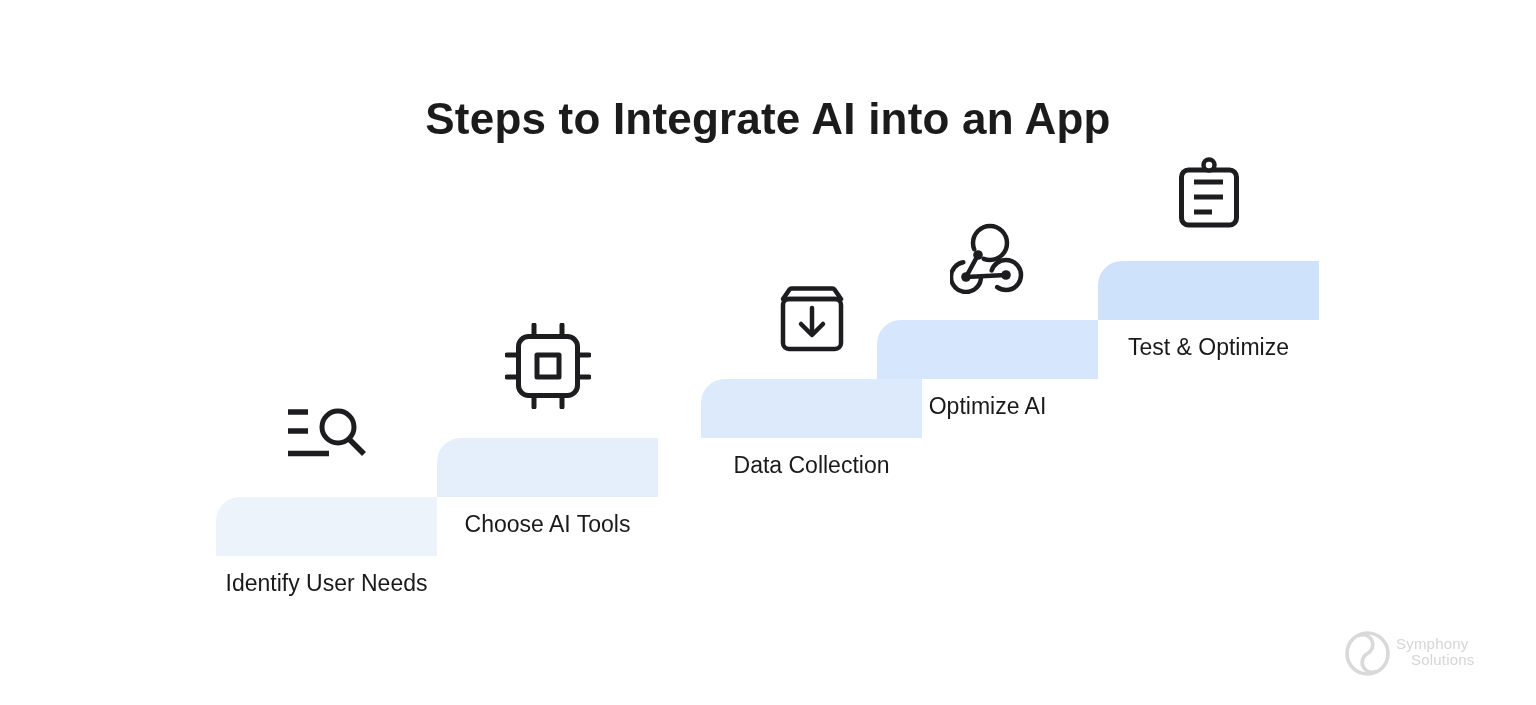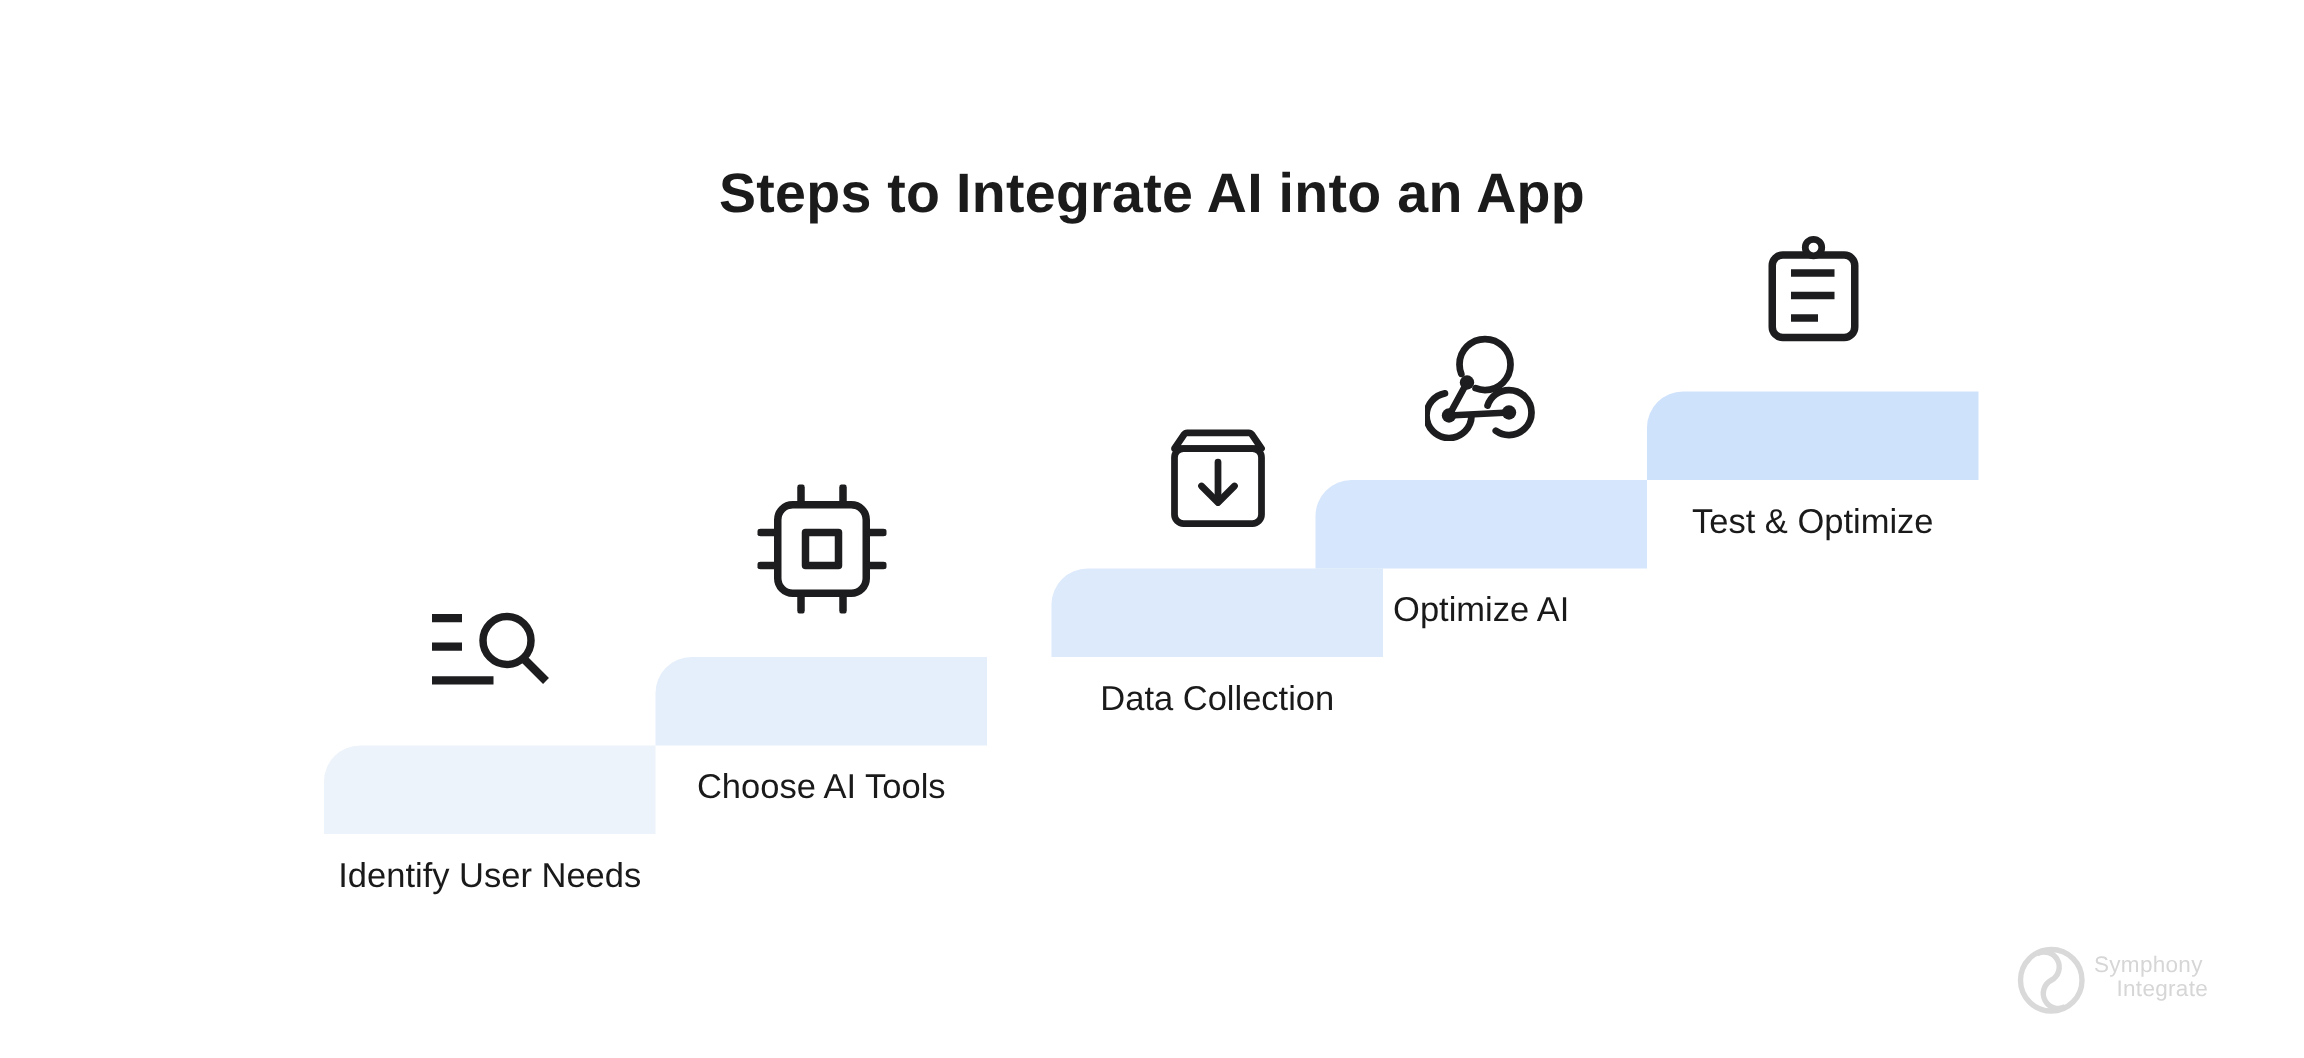--- a/index.html
+++ b/index.html
@@ -1,22 +1,22 @@
 <!DOCTYPE html>
 <html><head>
 <meta charset="utf-8">
 <style>
   html,body { margin:0; padding:0; background:#ffffff; }
   .canvas {
     position:relative; width:1536px; height:705px; background:#ffffff;
     font-family:"Liberation Sans", sans-serif; overflow:hidden;
   }
   .title {
-    position:absolute; top:108px; left:0; width:100%;
-    text-align:center; font-size:37px; font-weight:700;
+    position:absolute; top:94px; left:0; width:100%;
+    text-align:center; font-size:44px; font-weight:700;
     color:#1b1b1b; letter-spacing:0.2px;
   }
   .step { position:absolute; width:221px; height:59px; }
   .step-1 { left:216px;  top:497px; }
   .step-2 { left:437px;  top:438px; }
   .step-3 { left:657px;  top:379px;margin-left:44px; }
   .step-4 { left:877px;  top:320px; }
   .step-5 { left:1098px; top:261px; }
   .block {
     position:absolute; left:0; top:0; width:100%; height:100%;
@@ -115,17 +115,17 @@
     <div class="step-label">Test &amp; Optimize</div>
   </div>
 
   <div class="watermark">
     <svg width="47" height="47" viewBox="0 0 47 47">
       <circle cx="23.5" cy="23.5" r="20.5" fill="none" stroke="#d9d9d9" stroke-width="3.6"></circle>
       <path d="M23.5,3.5 a10,10 0 0 1 0,20 a10,10 0 0 0 0,20" fill="none" stroke="#d9d9d9" stroke-width="3.6" transform="rotate(-28 23.5 23.5)"></path>
     </svg>
     <div class="watermark-text">
       <div class="l1">Symphony</div>
-      <div class="l2">Integrate</div>
+      <div class="l2">Solutions</div>
     </div>
   </div>
 
 </div>
 
 </body></html>

